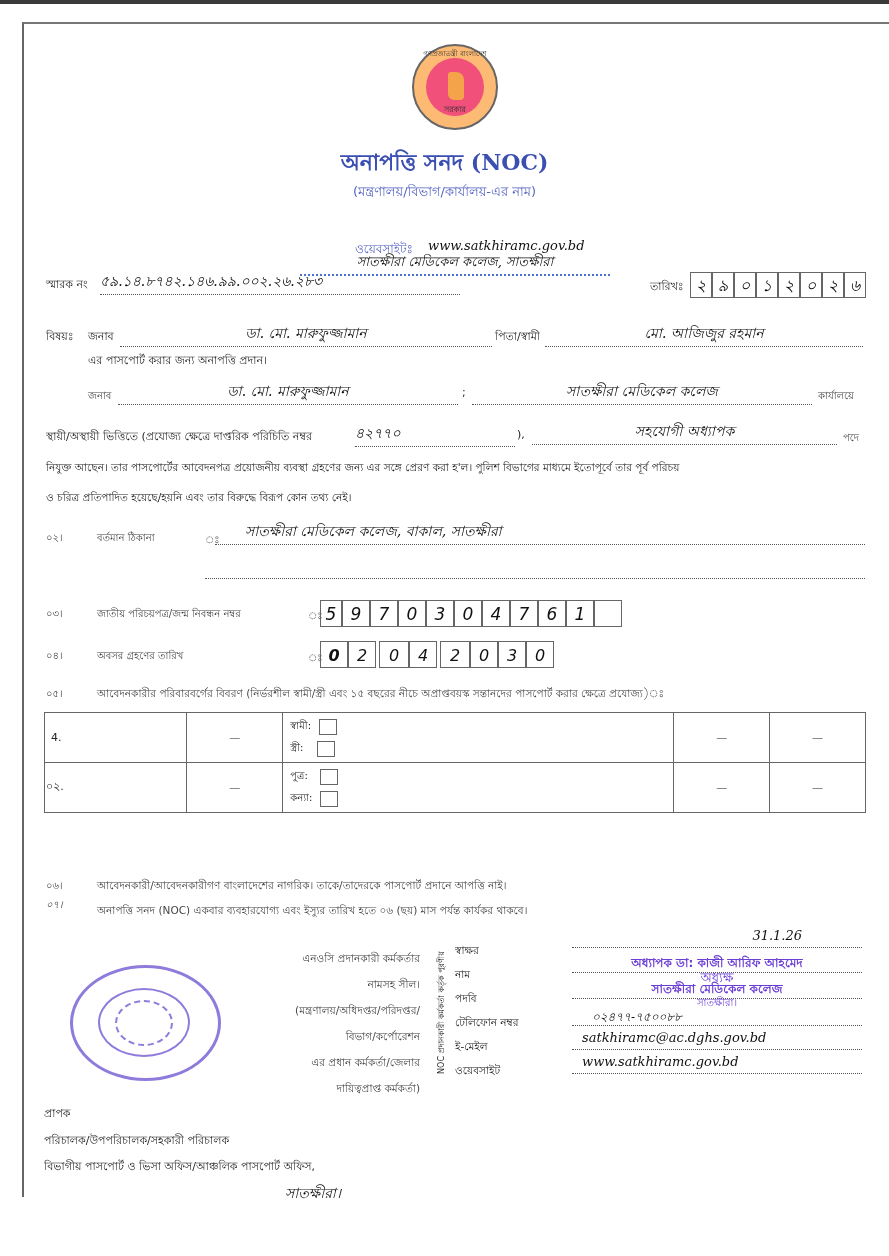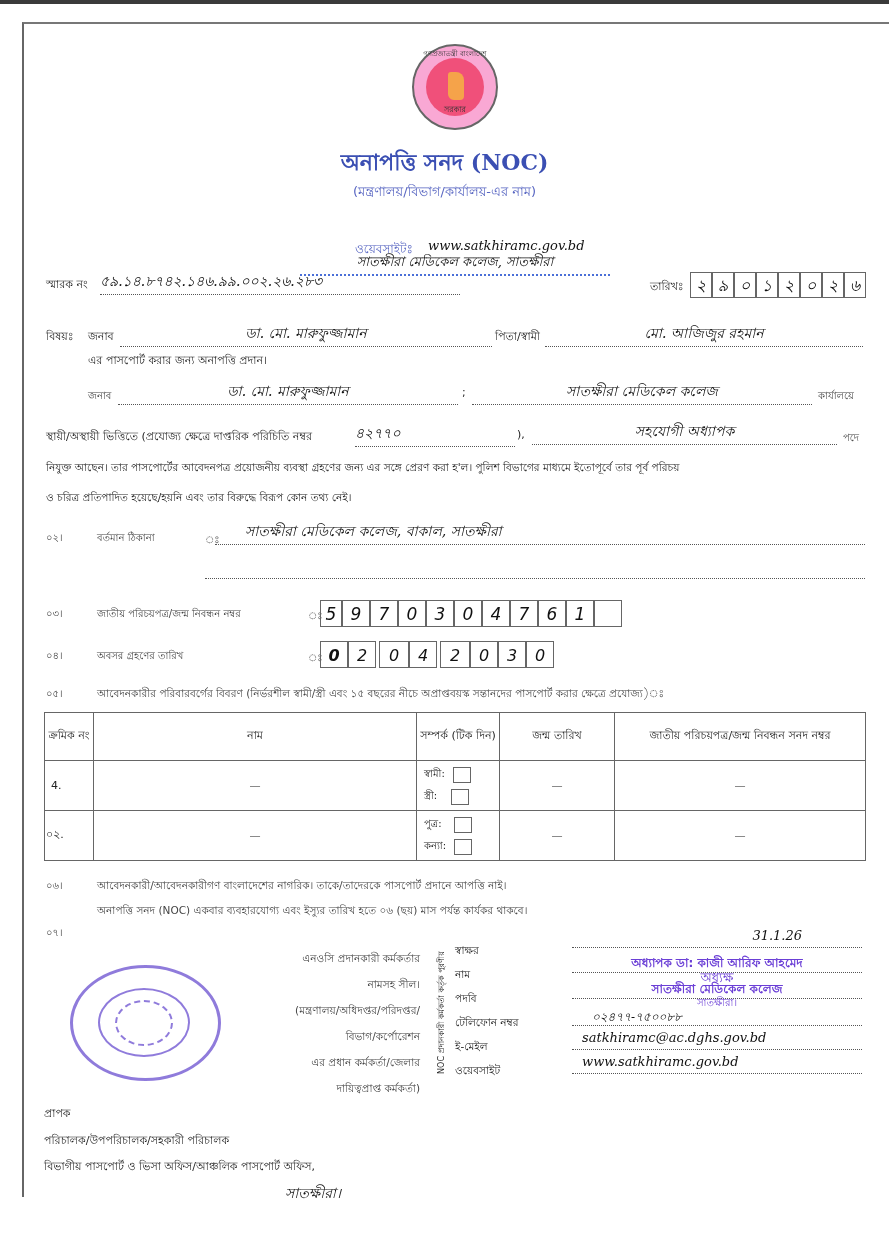--- a/index.html
+++ b/index.html
@@ -1,20 +1,20 @@
 <!DOCTYPE html>
 <html><head>
 <meta charset="utf-8">
 <style>
   html, body { margin:0; padding:0; background:#ffffff; }
   body { width:889px; height:1256px; position:relative; overflow:hidden; font-family:"DejaVu Sans", sans-serif; color:#222; }
   .topbar { position:absolute; left:0; top:0; width:889px; height:4px; background:#3a3a3a; }
   .frame { position:absolute; left:22px; top:22px; width:870px; height:1175px; border-top:2px solid #777; border-left:2px solid #666; border-right:2px solid #555; box-sizing:border-box; }
   .abs { position:absolute; }
-  .seal { position:absolute; left:412px; top:44px; width:82px; height:82px; border-radius:50%; border:2px solid #666; background:#f9a8d4; }
+  .seal { position:absolute; left:412px; top:44px; width:82px; height:82px; border-radius:50%; border:2px solid #666; background:#fdba74; }
   .seal .inner { position:absolute; left:12px; top:12px; width:58px; height:58px; border-radius:50%; background:#f0507a; }
   .seal .map { position:absolute; left:22px; top:14px; width:16px; height:28px; background:#f5a34a; border-radius:3px 8px 4px 6px; }
   .seal .ring-text { position:absolute; left:0; top:0; width:82px; text-align:center; font-size:7px; color:#333; top:2px; }
   .seal .bottom-text { position:absolute; left:0; width:82px; text-align:center; font-size:8px; color:#333; bottom:12px; }
   .title { position:absolute; left:0; width:889px; text-align:center; top:145px; font-size:22px; font-weight:bold; color:#3b4fb3; font-family:"DejaVu Serif", serif; }
   .subtitle { position:absolute; left:0; width:889px; text-align:center; top:182px; font-size:13px; color:#5866c2; }
   .dots { border-bottom:1.5px dotted #555; }
   .blue-dots { border-bottom:2px dotted #4a6fd8;margin-top:44px; }
   .hand { font-family:"DejaVu Serif", serif; font-style:italic; color:#111; }
   .lbl { font-size:11px; color:#222; white-space:nowrap; }
@@ -125,27 +125,20 @@
   <span class="digit-box hand" style="width:28px;height:27px;line-height:27px;font-size:16px;">0</span>
   <span class="digit-box hand" style="width:28px;height:27px;line-height:27px;font-size:16px;">3</span>
   <span class="digit-box hand" style="width:28px;height:27px;line-height:27px;font-size:16px;">0</span>
 </div>
 
 <div class="abs lbl-sm" style="left:46px; top:686px;">০৫।</div>
 <div class="abs lbl-sm" style="left:97px; top:686px; font-size:10.5px;">আবেদনকারীর পরিবারবর্গের বিবরণ (নির্ভরশীল স্বামী/স্ত্রী এবং ১৫ বছরের নীচে অপ্রাপ্তবয়স্ক সন্তানদের পাসপোর্ট করার ক্ষেত্রে প্রযোজ্য)ঃ</div>
 
 <table class="family">
   <tbody>
-      <tr style="height:48px;">
-    <th style="width:46px;">ক্রমিক নং</th>
-    <th style="width:320px;">নাম</th>
-    <th style="width:80px;">সম্পর্ক (টিক দিন)</th>
-    <th style="width:112px;">জন্ম তারিখ</th>
-    <th>জাতীয় পরিচয়পত্র/জন্ম নিবন্ধন সনদ নম্বর</th>
-  </tr>
   <tr style="height:50px;">
     <td style="text-align:left;padding-left:6px;">4.</td>
     <td class="hand">—</td>
     <td>
       <div class="rel">
             <span>স্বামী:</span>
             <span class="chk"></span>
           </div>
       <div class="rel">
             <span>স্ত্রী:</span>
@@ -169,21 +162,21 @@
           </div>
     </td>
     <td class="hand">—</td>
     <td class="hand">—</td>
   </tr>
 </tbody>
   </table>
 
 <div class="abs lbl-sm" style="left:46px; top:878px;">০৬।</div>
 <div class="abs lbl-sm" style="left:97px; top:878px; font-size:10.5px;">আবেদনকারী/আবেদনকারীগণ বাংলাদেশের নাগরিক। তাকে/তাদেরকে পাসপোর্ট প্রদানে আপত্তি নাই।</div>
-<div class="abs lbl-sm" style="left:46px; top:925px;">০৭।</div>
+<div class="abs lbl-sm" style="left:46px; top:897px;font-style:italic;">০৭।</div>
 <div class="abs lbl-sm" style="left:97px; top:903px; font-size:10.5px;">অনাপত্তি সনদ (NOC) একবার ব্যবহারযোগ্য এবং ইস্যুর তারিখ হতে ০৬ (ছয়) মাস পর্যন্ত কার্যকর থাকবে।</div>
 
 <div class="stamp">
     <div class="r2"></div>
     <div class="r3"></div>
   </div>
 
 <div class="abs" style="left:230px; top:945px; width:190px; text-align:right; font-size:10.5px; color:#444; line-height:26px;">
   <div>এনওসি প্রদানকারী কর্মকর্তার</div>
   <div>নামসহ সীল।</div>

